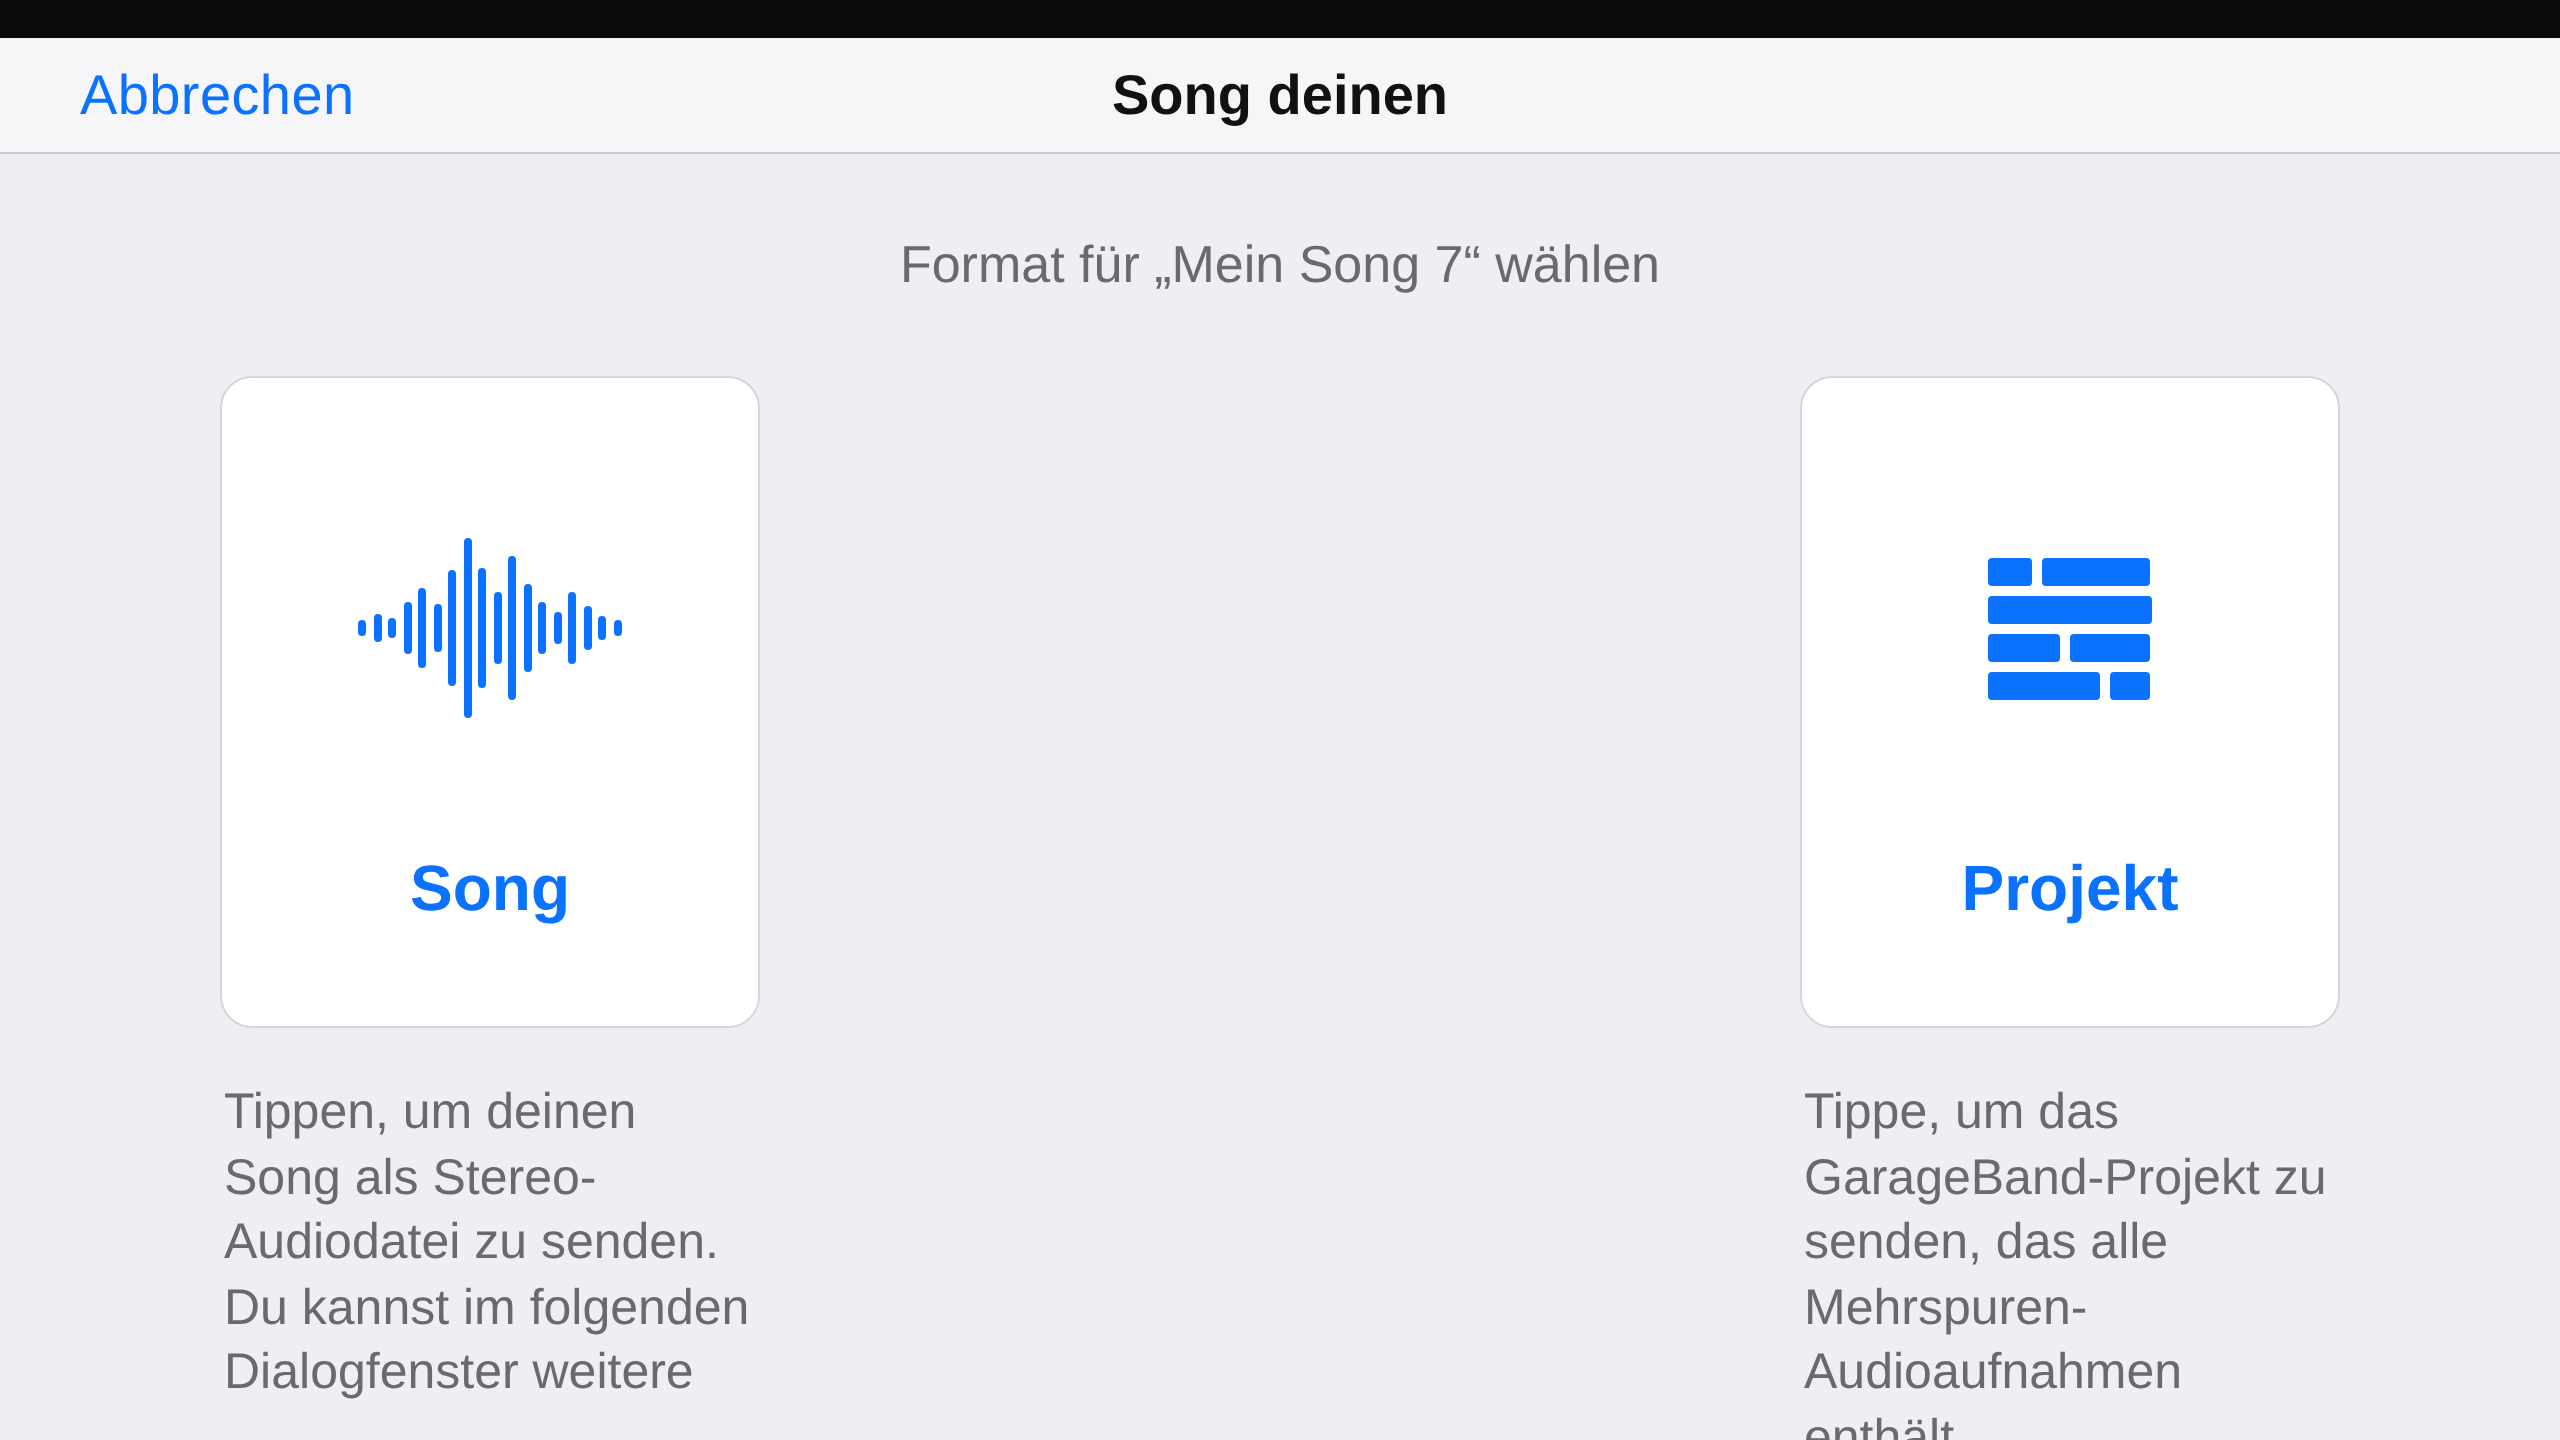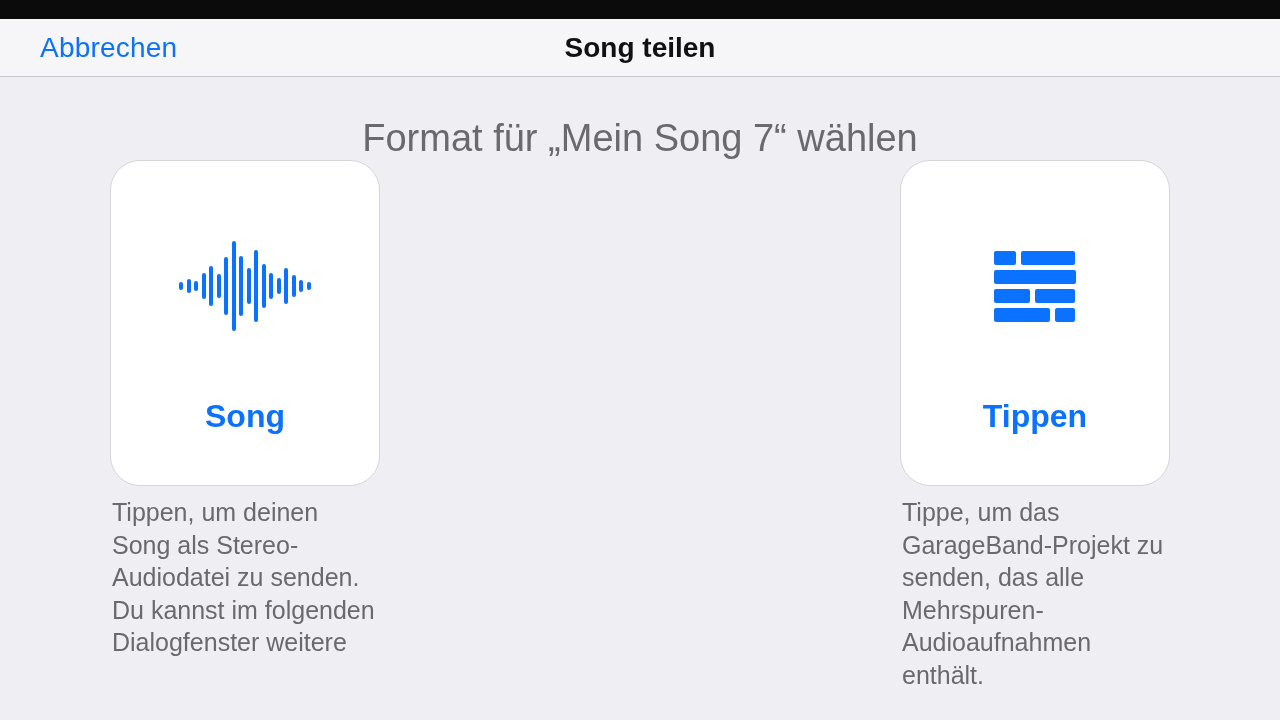--- a/index.html
+++ b/index.html
@@ -37,42 +37,43 @@
       transform: translateX(-50%);
       font-size: 28px;
       font-weight: 600;
       color: #111;
     }
     .content {
       padding: 0 40px;
     }
     .subtitle {
       text-align: center;
-      font-size: 38px;
+      font-size: 26px;
       color: #6a6a6e;
       margin-top: 40px;
+      margin-bottom: 40px;
       font-weight: 400;
     }
     .cards {
       display: flex;
       justify-content: space-between;
       gap: 0;
       padding: 0 70px;
     }
     .col {
       width: 270px;
       display: flex;
       flex-direction: column;
     }
     .card {
       width: 270px;
       height: 326px;
       background: #fff;
       border: 1px solid #d6d6da;
-      border-radius: 30px;
+      border-radius: 16px;
       display: flex;
       flex-direction: column;
       align-items: center;
       justify-content: flex-end;
       padding-bottom: 50px;
       cursor: pointer;
       position: relative;
     }
     .card .icon-wrap {
       position: absolute;
@@ -86,21 +87,21 @@
     }
     .card .label {
       color: #0a72ff;
       font-size: 32px;
       font-weight: 600;
     }
     .desc {
       color: #6a6a6e;
       font-size: 25px;
       line-height: 1.3;
-      margin-top: 10px;
+      margin-top: 26px;
       padding: 0 2px;
       font-weight: 400;
     }
 
     .wave {
       display: flex;
       align-items: center;
       gap: 3.5px;
     }
     .wave span {
@@ -127,21 +128,21 @@
 
     svg { display: block; }
   </style>
 </head>
 <body>
 
 <div class="top-black"></div>
 
 <div class="nav">
   <div class="cancel">Abbrechen</div>
-  <div class="title">Song teilen</div>
+  <div class="title">Song deinen</div>
 </div>
 
 <div class="content">
   <div class="subtitle">Format für „Mein Song 7“ wählen</div>
 
   <div class="cards">
 
     <div class="col">
       <div class="card">
         <div class="icon-wrap">
@@ -188,19 +189,19 @@
             <div class="brow">
               <span class="brick" style="width:36px"></span>
               <span class="brick" style="width:40px"></span>
             </div>
             <div class="brow">
               <span class="brick" style="width:56px"></span>
               <span class="brick" style="width:20px"></span>
             </div>
           </div>
         </div>
-        <div class="label">Tippen</div>
+        <div class="label">Projekt</div>
       </div>
       <div class="desc">Tippe, um das GarageBand-Projekt zu senden, das alle Mehrspuren-Audioaufnahmen enthält.</div>
     </div>
 
   </div>
 </div>
 
 </body></html>

